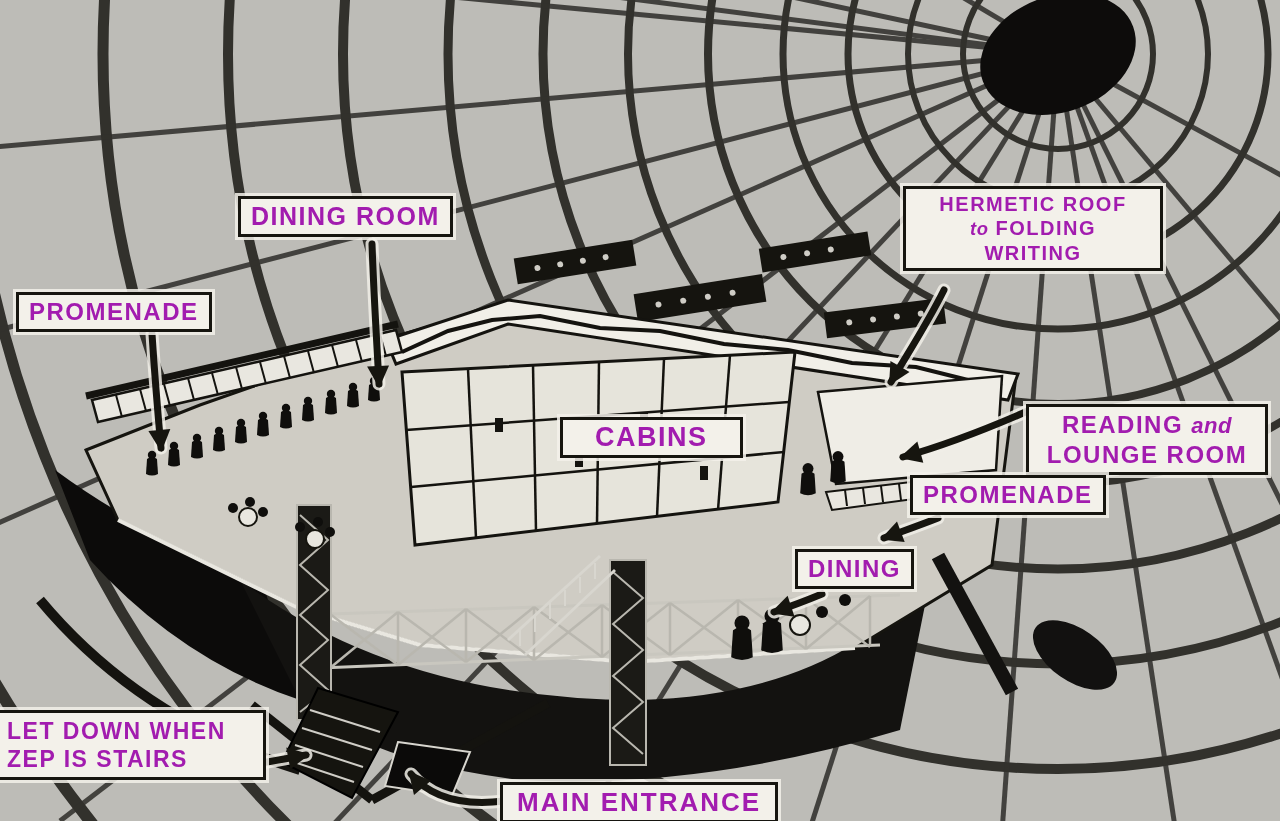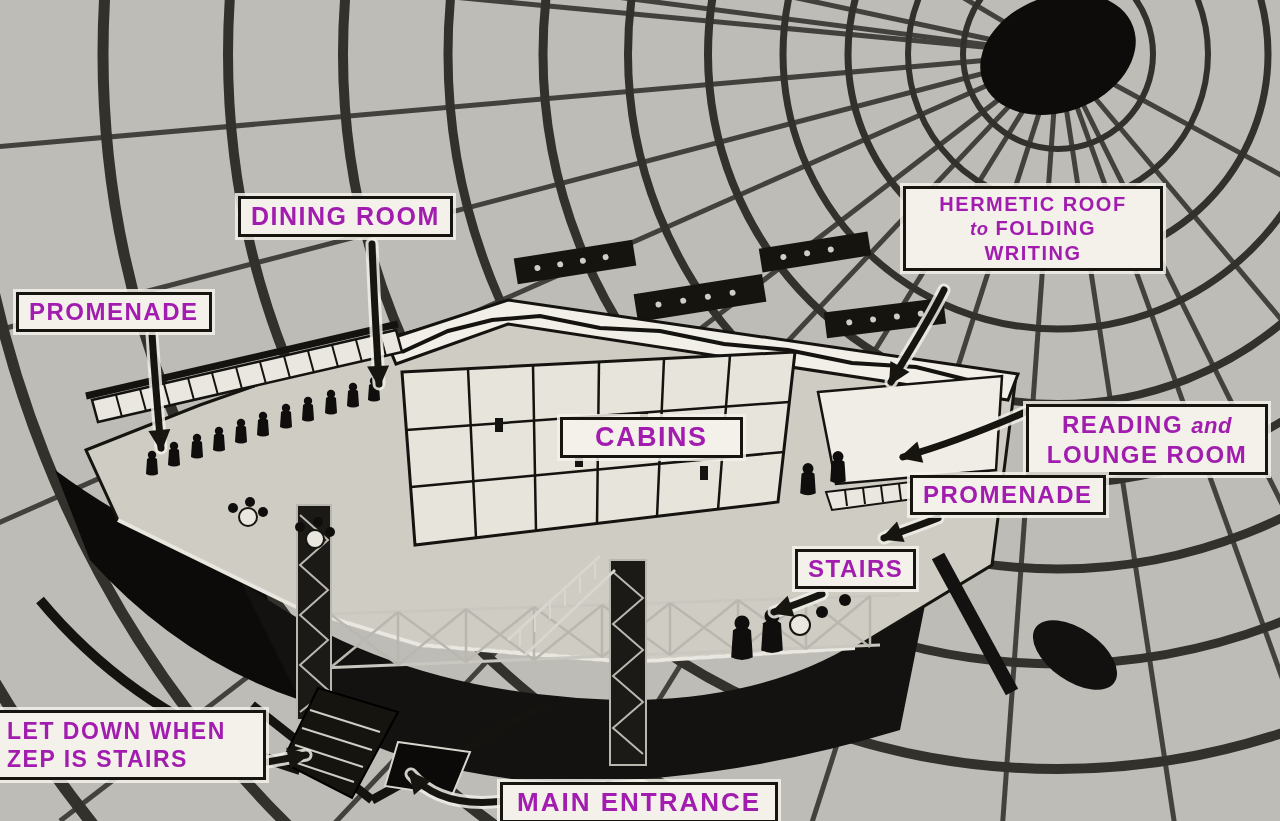--- a/index.html
+++ b/index.html
@@ -314,21 +314,21 @@
 
   <div class="callout" style="left:560px;top:417px;font-size:27px;padding:2px 32px;">
     <span>CABINS</span>
   </div>
 
   <div class="callout" style="left:910px;top:475px;font-size:24px;">
     <span>PROMENADE</span>
   </div>
 
   <div class="callout" style="left:795px;top:549px;font-size:24px;">
-    <span>STAIRS</span>
+    <span>DINING</span>
   </div>
 
   <div class="callout multiline left-align" style="left:-4px;top:710px;width:248px;font-size:23px;line-height:1.15;padding:4px 8px;">
     <span class="line">LET DOWN WHEN</span>
     <span class="line">ZEP IS STAIRS</span>
   </div>
 
   <div class="callout" style="left:500px;top:782px;font-size:26px;padding:2px 14px;letter-spacing:2px;">
     <span>MAIN ENTRANCE</span>
   </div>

